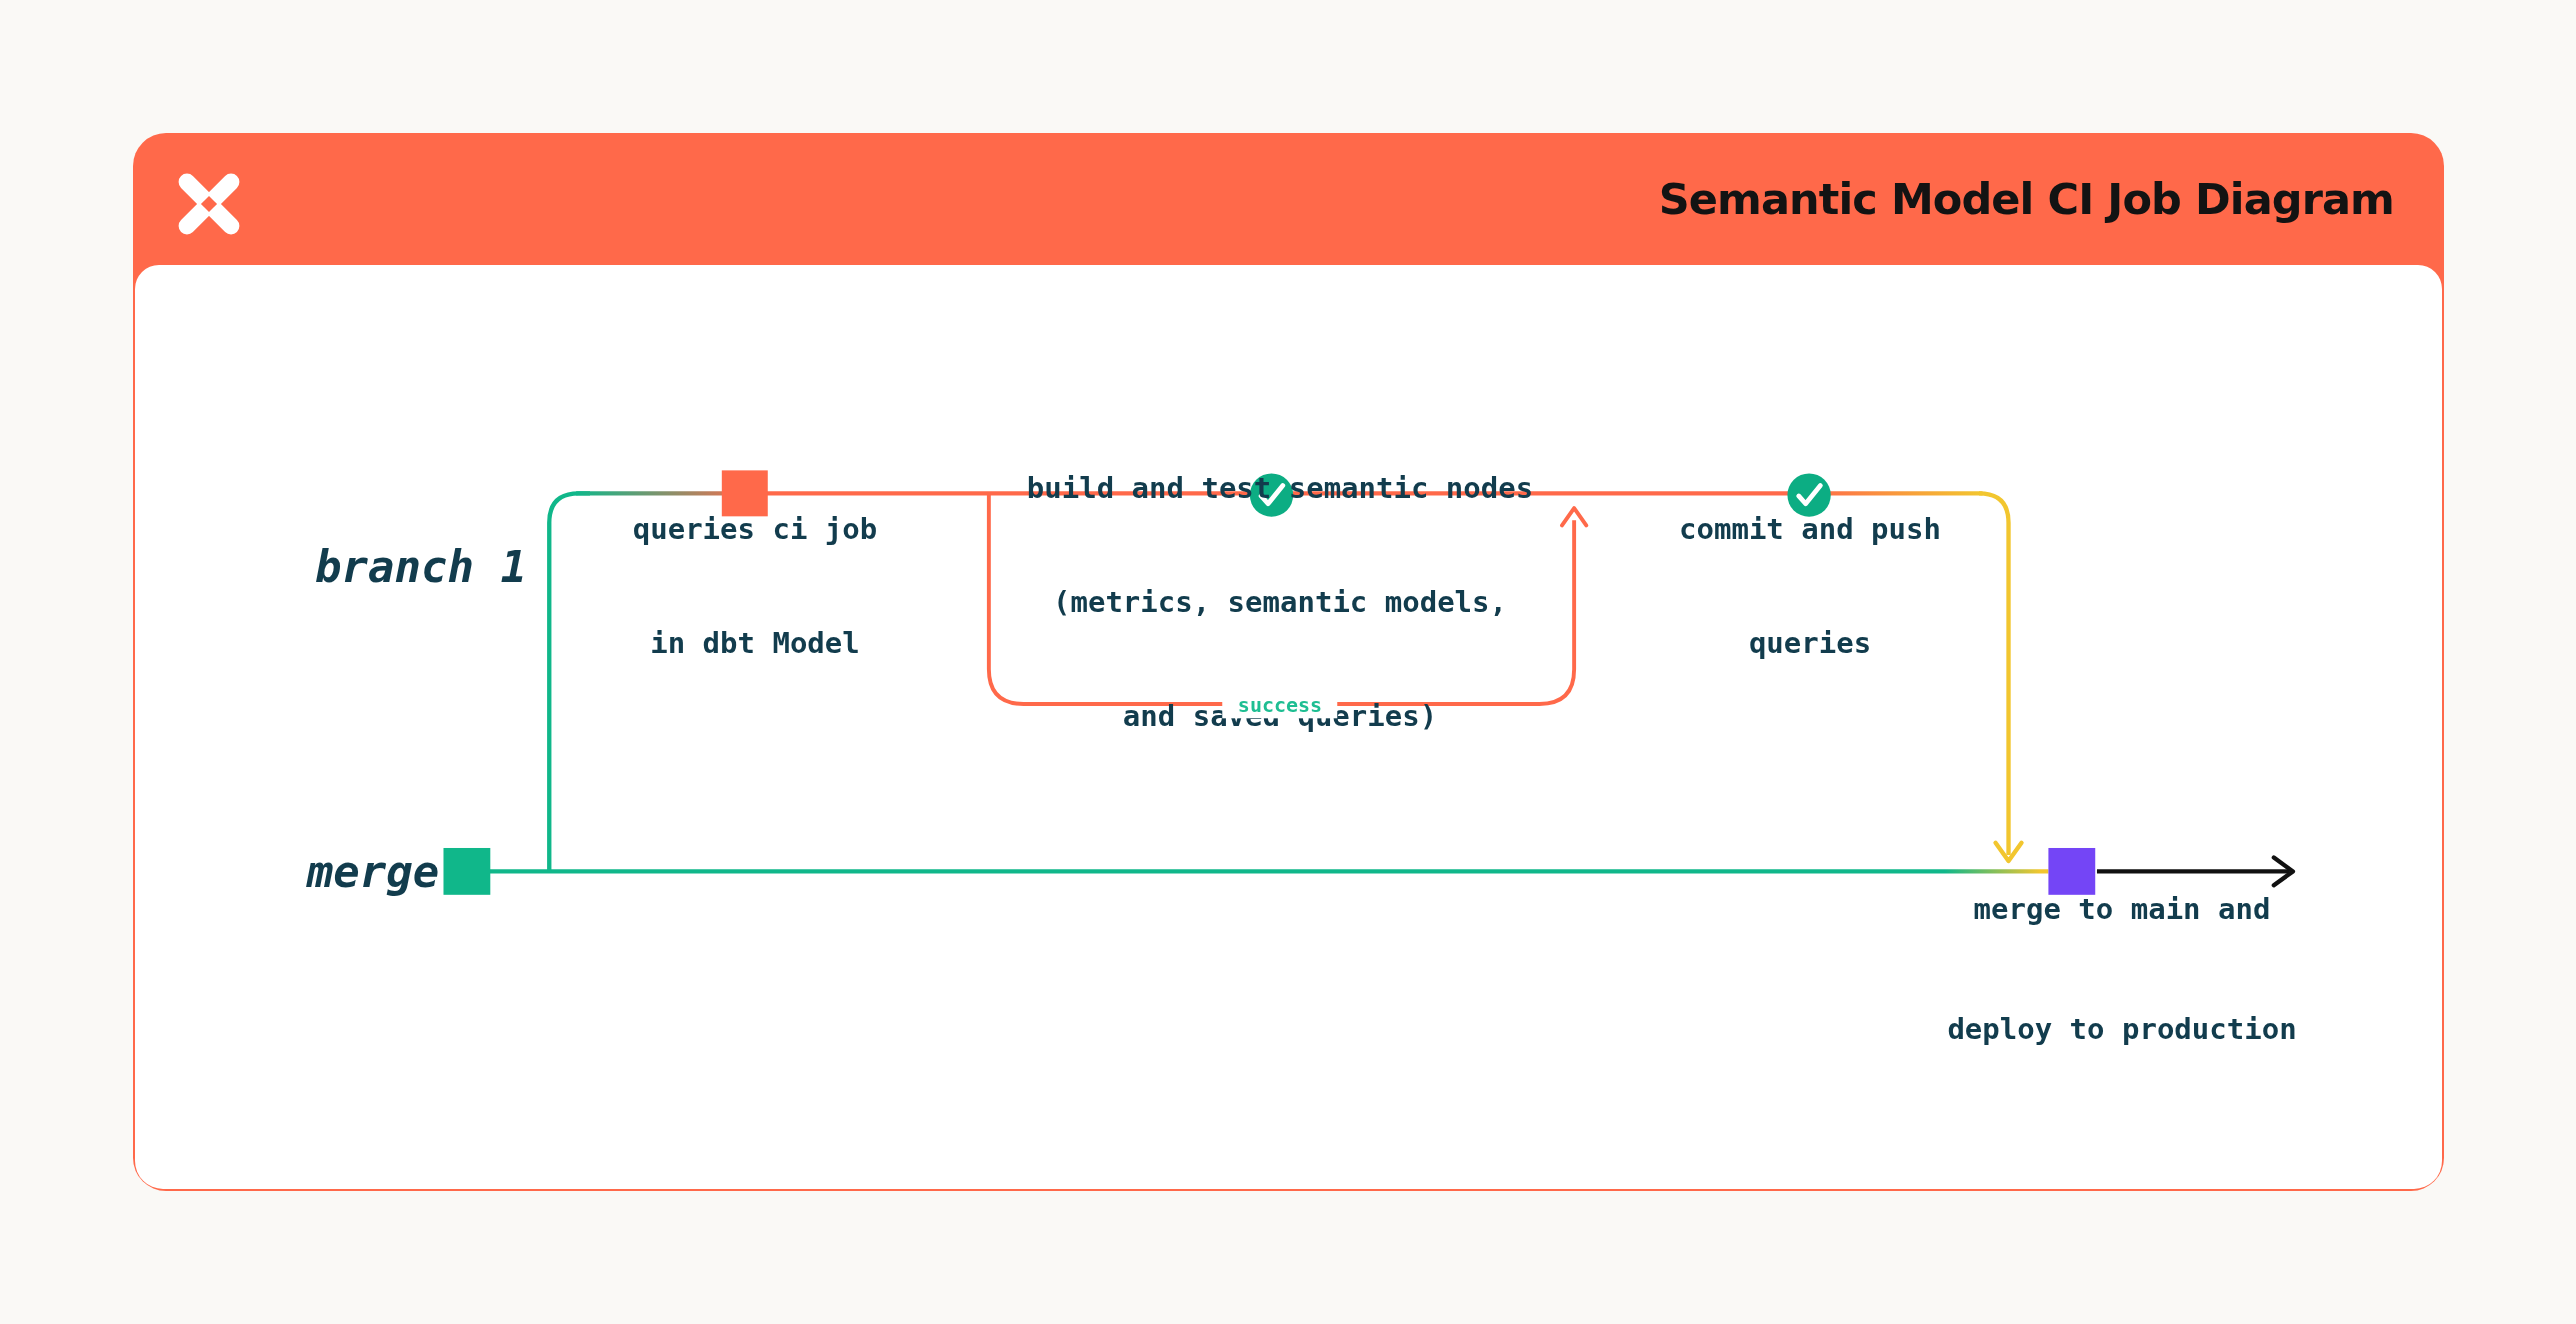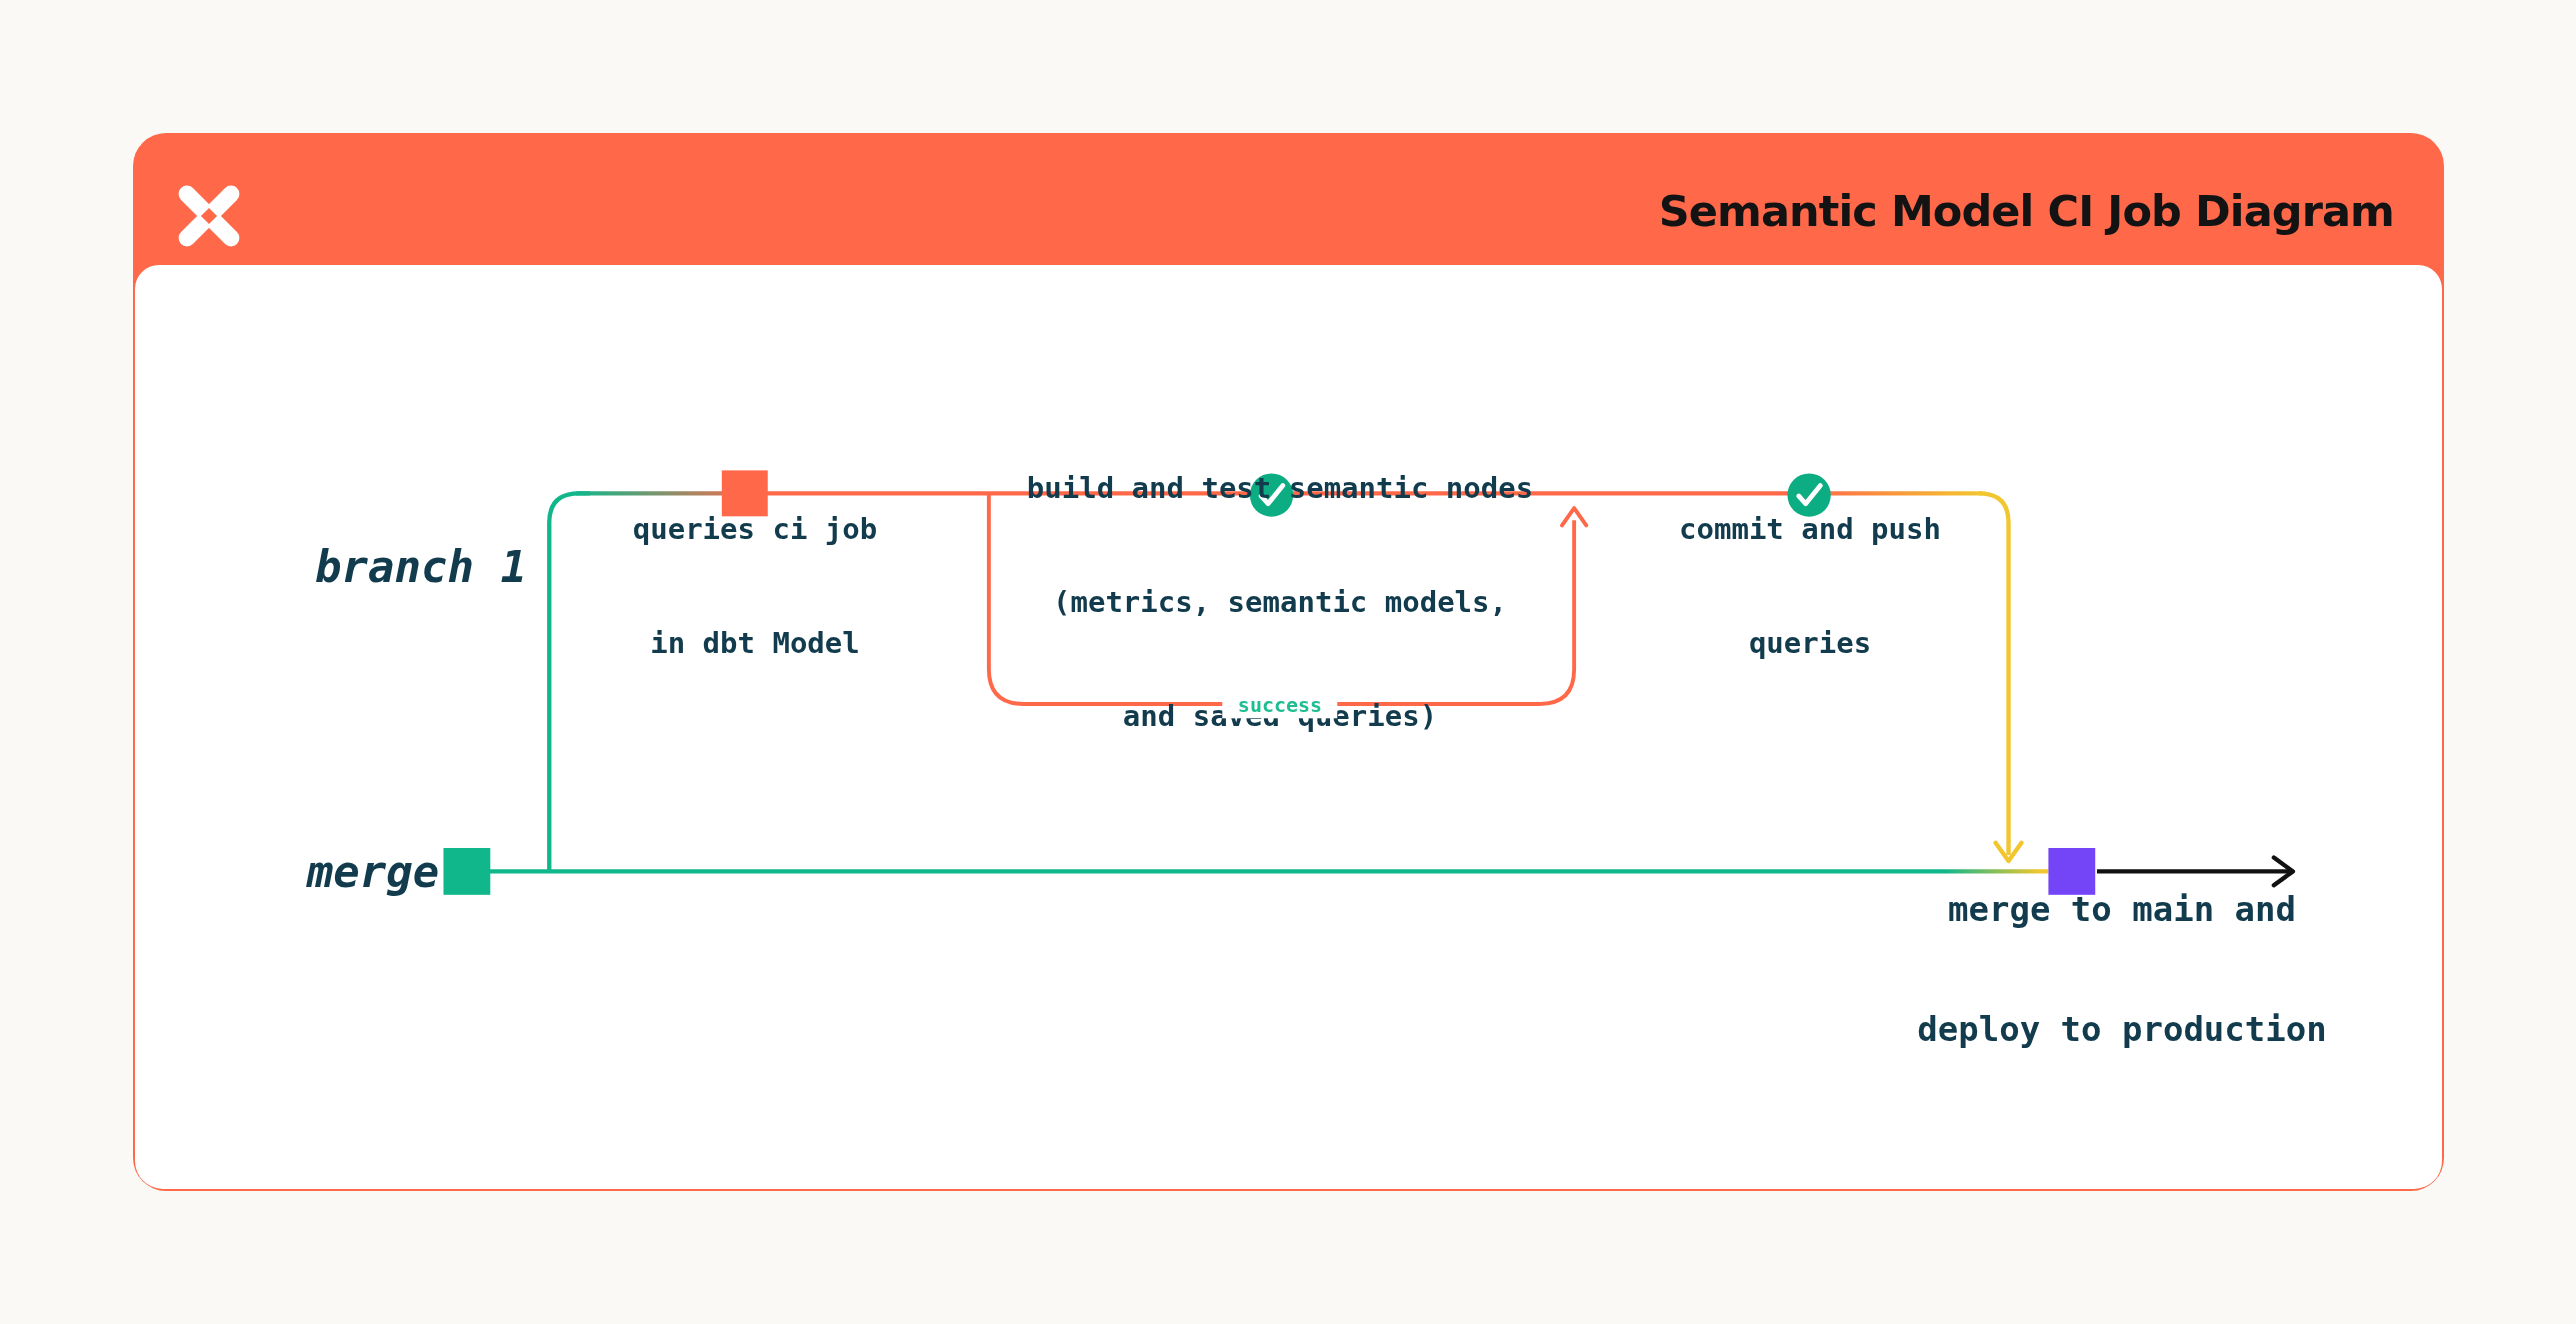--- a/index.html
+++ b/index.html
@@ -15,21 +15,21 @@
   
   .card{
     position:absolute;left:133px;top:133px;width:2311px;height:1058px;
     background:#FF694A;border-radius:33px;
   }
   .card-body{
     position:absolute;left:1.7px;right:1.7px;top:132px;bottom:1.7px;
     background:#FFFFFF;border-radius:24px 24px 28px 28px;
   }
   .card-header{
-    position:absolute;left:0;right:0;top:12px;height:134px;
+    position:absolute;left:0;right:0;top:0;height:134px;
     display:flex;align-items:center;justify-content:space-between;padding-left:48px;
   }
   .logo-wrap{position:absolute;left:38px;top:33px;width:76px;height:76px;}
   .title{
     position:absolute;right:50px;top:0;height:132px;
     display:flex;align-items:center;
     font-weight:bold;font-size:43px;letter-spacing:-0.9px;color:#131313;
     font-family:"DejaVu Sans","Liberation Sans",sans-serif;
   }
 
@@ -38,21 +38,21 @@
   .labels{position:absolute;left:0;top:0;width:2576px;height:1324px;z-index:4;pointer-events:none;}
 
   .mono{
     position:absolute;
     font-family:"DejaVu Sans Mono","Liberation Mono",monospace;
     font-weight:bold;color:#123C4D;text-align:center;
     transform:translate(-50%,-50%);white-space:pre;
   }
   .branch-label{font-size:44px;line-height:49px;font-style:italic;}
   .node-label{font-size:29px;line-height:38px;}
-  .merge-label{font-size:34px;line-height:40px;}
+  .merge-label{font-size:29px;line-height:40px;}
   .success-label{
     font-size:20px;color:#1EBE92;background:#FFFFFF;padding:1.7px 15.6px;
   }
 </style>
 </head>
 <body>
 
 <div class="stage">
 
   <div class="card">

